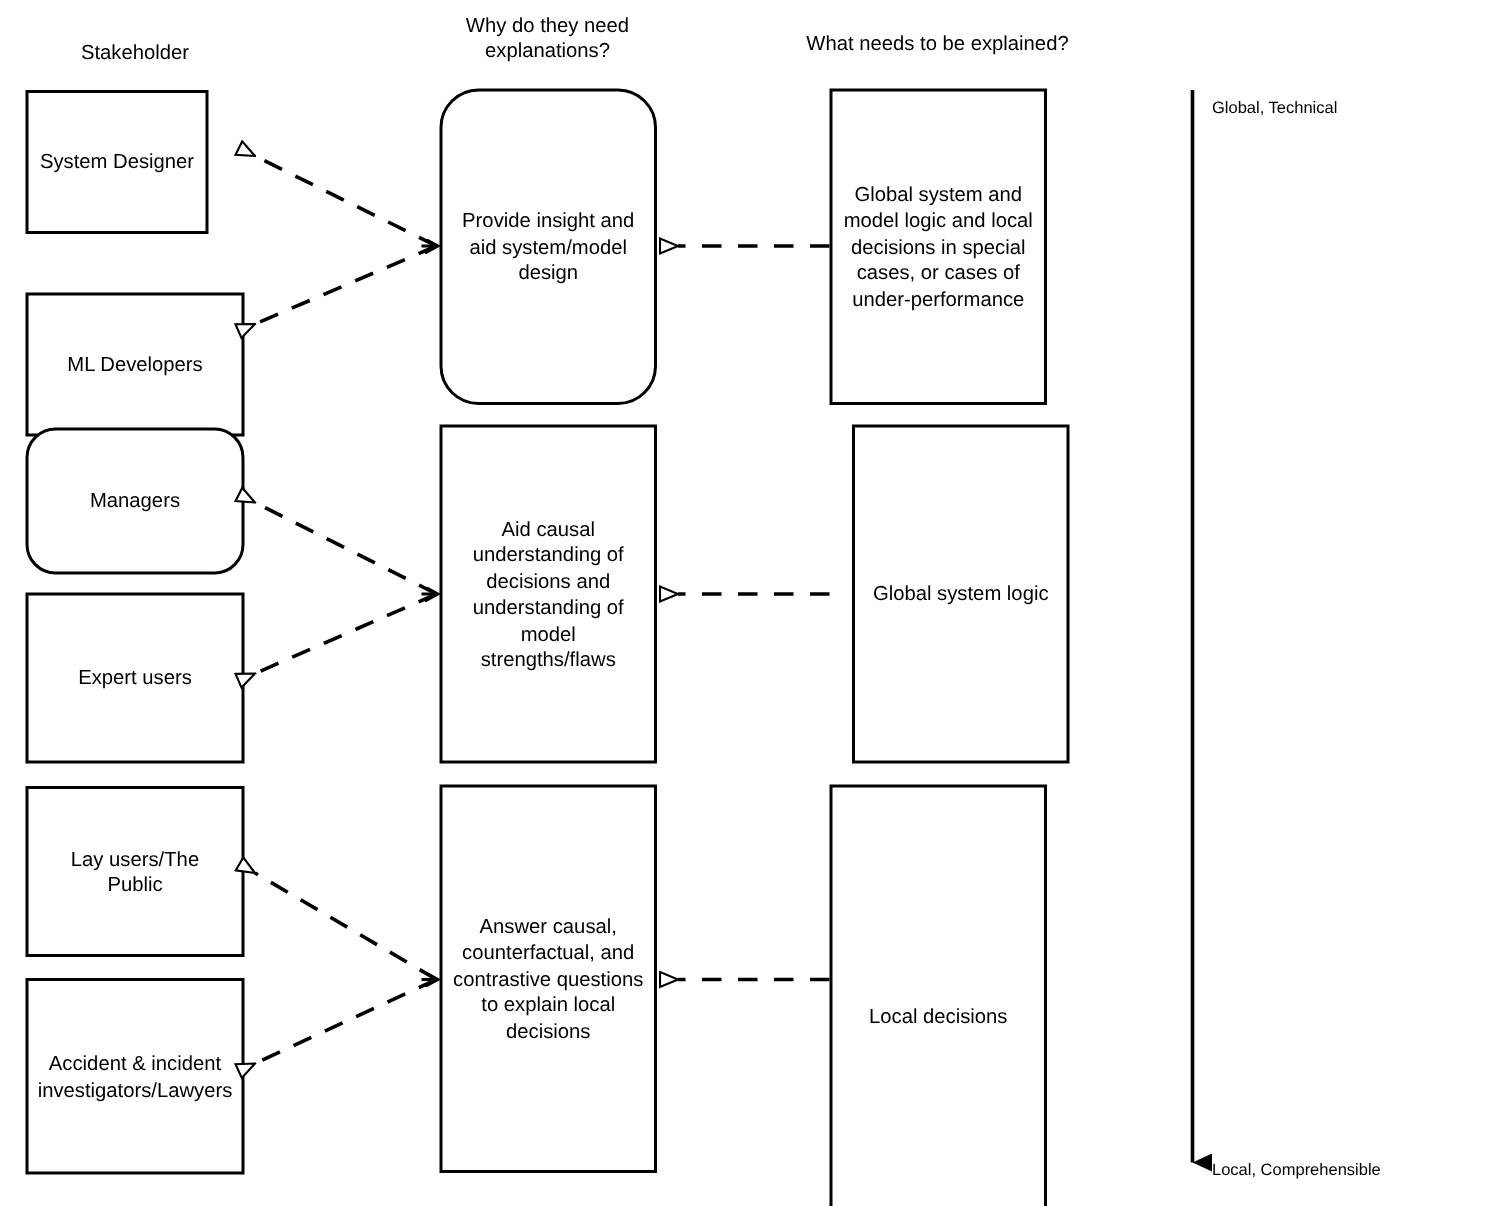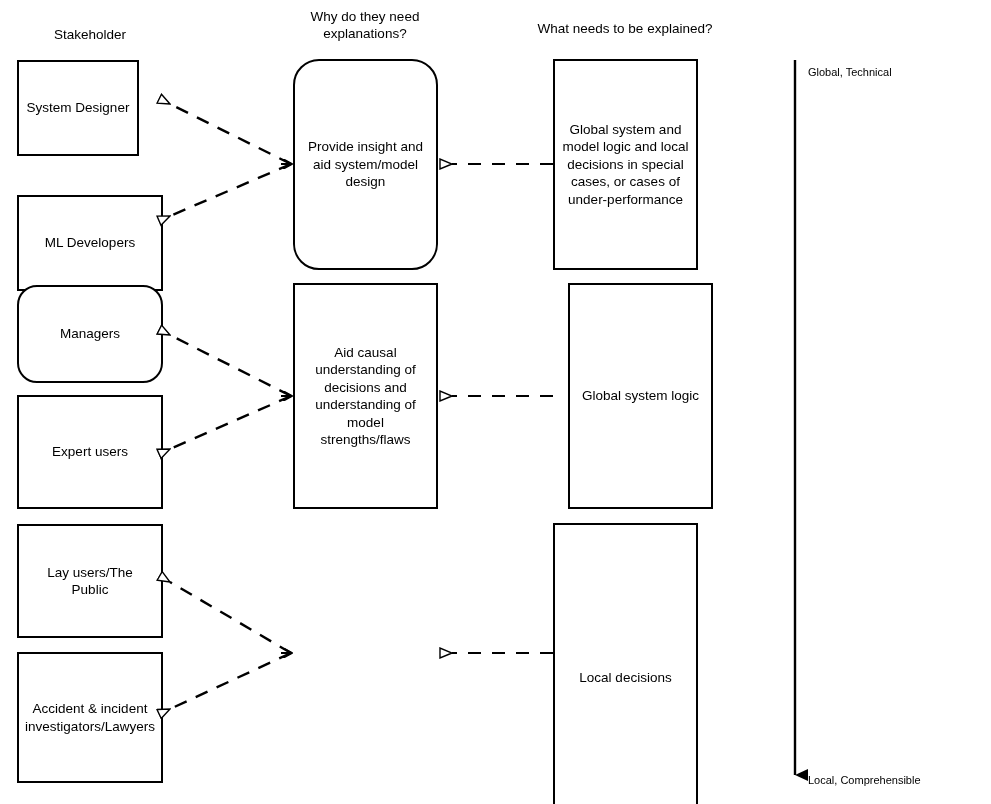--- a/index.html
+++ b/index.html
@@ -106,20 +106,27 @@
 
   <div class="node" style="left:293px; top:283px; width:145px; height:226px;">
     <span class="node-label">Aid causal
 understanding of
 decisions and
 understanding of
 model
 strengths/flaws</span>
   </div>
 
+  <div class="node" style="left:293px; top:523px; width:145px; height:259px;">
+    <span class="node-label">Answer causal,
+counterfactual, and
+contrastive questions
+to explain local
+decisions</span>
+  </div>
 
   <div class="node" style="left:553px; top:59px; width:145px; height:211px;">
     <span class="node-label">Global system and
 model logic and local
 decisions in special
 cases, or cases of
 under-performance</span>
   </div>
 
   <div class="node" style="left:553px; top:283px; width:145px; height:226px;margin-left:15px;">

